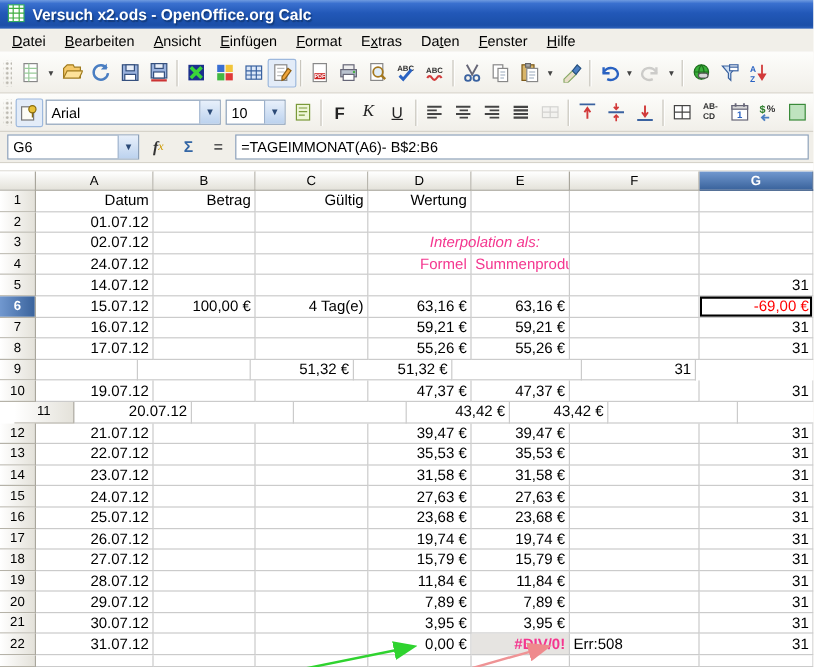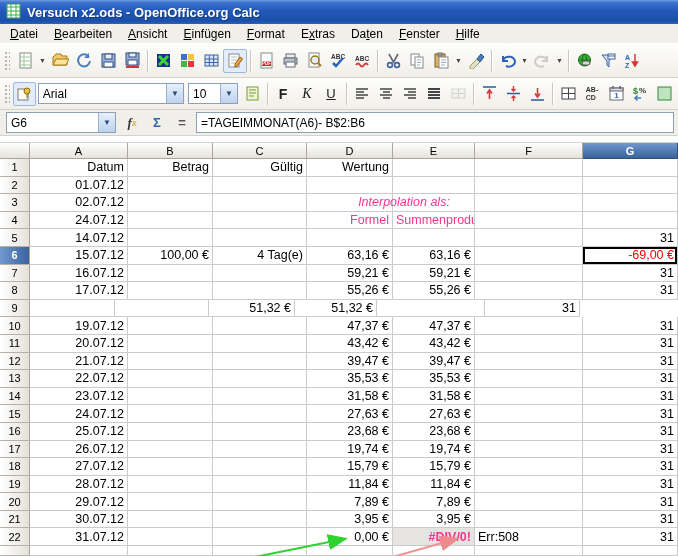--- a/index.html
+++ b/index.html
@@ -571,21 +571,21 @@
         <div class="rowhdr" style="width: 30px;">10</div>
         <div class="cell" style="width: 98px;">19.07.12</div>
         <div class="cell" style="width: 85px;"></div>
         <div class="cell" style="width: 94px;"></div>
         <div class="cell" style="width: 86px;">47,37 €</div>
         <div class="cell" style="width: 82px;">47,37 €</div>
         <div class="cell" style="width: 108px;"></div>
         <div class="cell" style="width: 95px;">31</div>
       </div>
       <div class="grid-row">
-        <div class="rowhdr" style="width: 30px;">11</div>
+        <div class="rowhdr" style="width: 50px; margin-left: 12px;">11</div>
         <div class="cell" style="width: 98px;">20.07.12</div>
         <div class="cell" style="width: 85px;"></div>
         <div class="cell" style="width: 94px;"></div>
         <div class="cell" style="width: 86px;">43,42 €</div>
         <div class="cell" style="width: 82px;">43,42 €</div>
         <div class="cell" style="width: 108px;"></div>
         <div class="cell" style="width: 95px;">31</div>
       </div>
       <div class="grid-row">
         <div class="rowhdr" style="width: 30px;">12</div>

